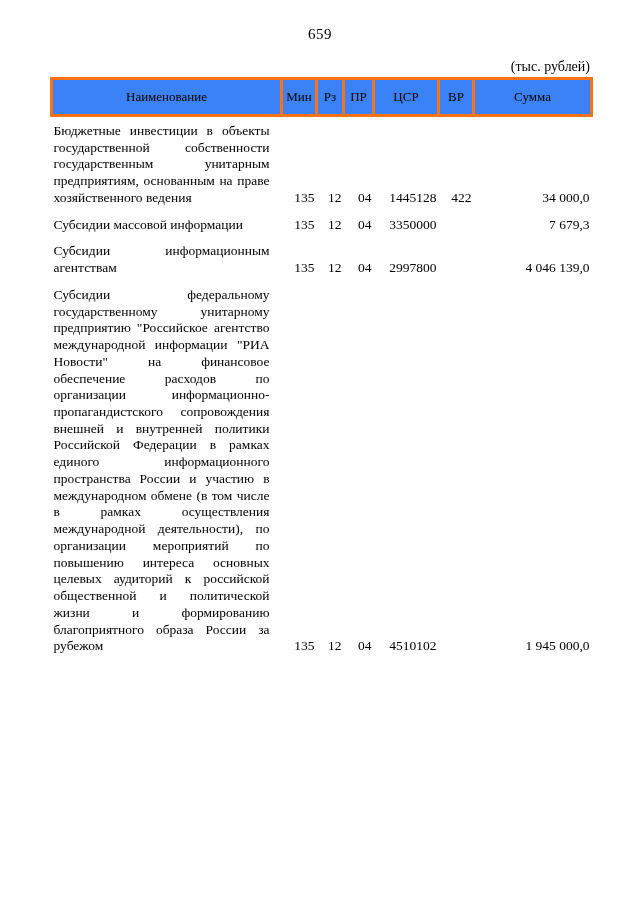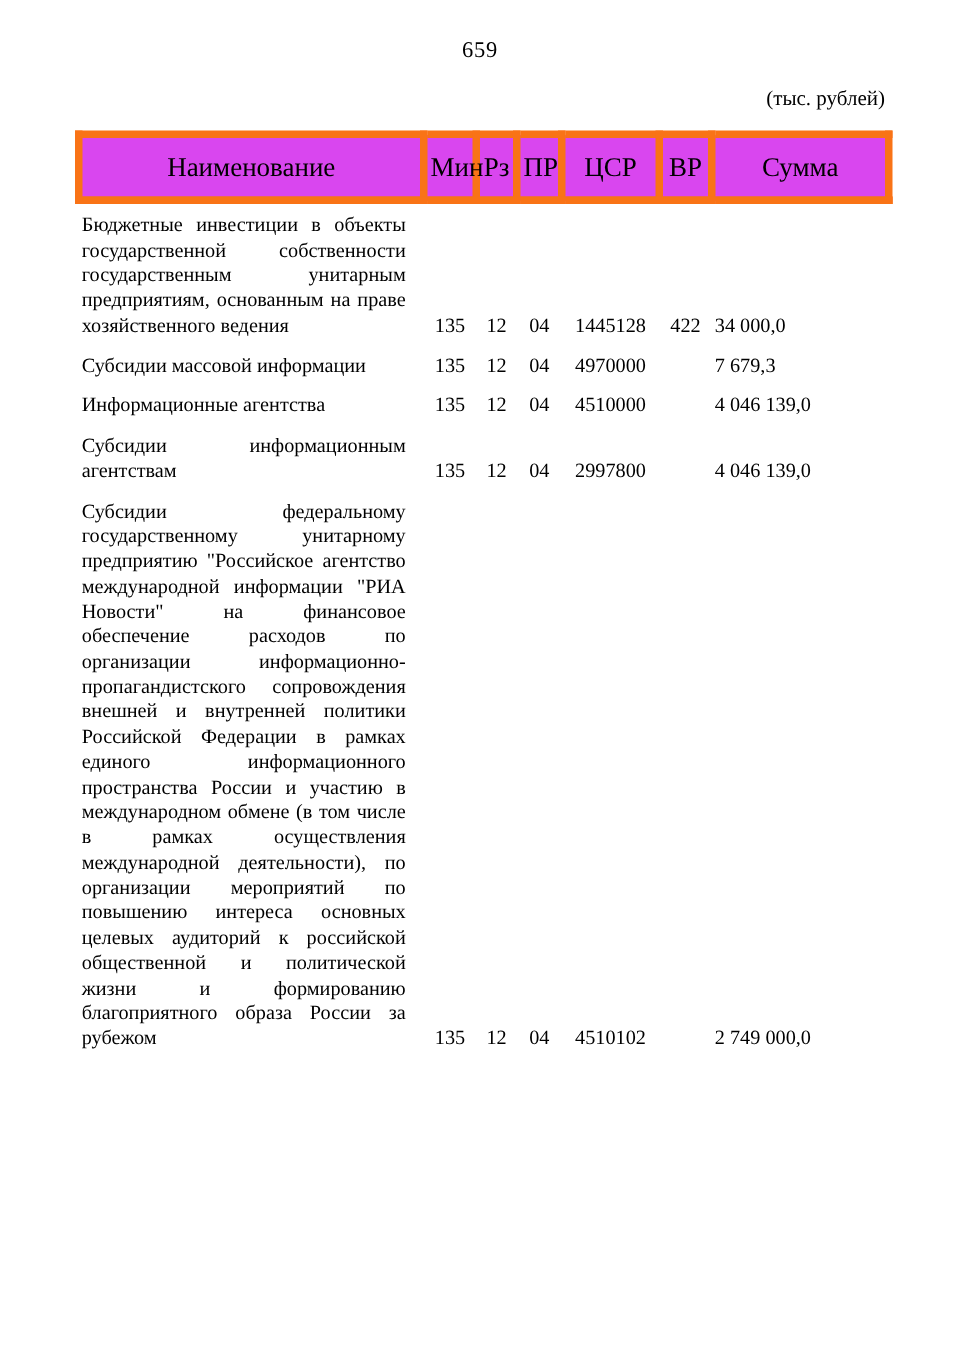--- a/index.html
+++ b/index.html
@@ -20,61 +20,61 @@
   }
   .page-number {
     text-align: center;
     font-size: 15px;
     letter-spacing: 0.5px;
     margin-bottom: 16px;
   }
   .units-note {
     text-align: right;
     font-size: 14px;
-    margin-bottom: 12px;
+    margin-bottom: 2px;
   }
   table.budget {
     width: 100%;
     border-collapse: collapse;
     table-layout: fixed;
     font-size: 13.5px;
   }
   table.budget col.c-name { width: 230px; }
   table.budget col.c-min  { width: 35px; }
   table.budget col.c-rz   { width: 27px; }
   table.budget col.c-pr   { width: 30px; }
   table.budget col.c-csr  { width: 65px; }
   table.budget col.c-vr   { width: 35px; }
   table.budget col.c-sum  { width: 118px; }
 
   thead th {
-    border: 5px solid #f97316;
+    border: 3px solid #f97316;
     font-weight: normal;
-    font-size: 18px;
+    font-size: 13px;
     text-align: center;
     vertical-align: middle;
     padding: 9px 2px;
-    background: #d946ef;
+    background: #3b82f6;
   }
   tbody td {
     vertical-align: bottom;
     padding: 6px 2px 4px 2px;
     line-height: 1.24;
   }
   tbody td.name {
     text-align: justify;
     padding-left: 2px;
     padding-right: 12px;
   }
   tbody td.num {
-    text-align: center;
+    text-align: right;
     white-space: nowrap;
   }
   tbody td.sum {
-    text-align: left;
+    text-align: right;
     white-space: nowrap;
     padding-right: 2px;
   }
 </style>
 </head>
 <body>
 
 <div class="page">
   <div class="page-number">659</div>
   <div class="units-note">(тыс. рублей)</div>
@@ -108,46 +108,37 @@
           <td class="num">04</td>
           <td class="num">1445128</td>
           <td class="num">422</td>
           <td class="sum">34 000,0</td>
         </tr>
         <tr>
           <td class="name">Субсидии массовой информации</td>
           <td class="num">135</td>
           <td class="num">12</td>
           <td class="num">04</td>
-          <td class="num">4970000</td>
+          <td class="num">3350000</td>
           <td class="num"></td>
           <td class="sum">7 679,3</td>
-        </tr>
-        <tr>
-          <td class="name">Информационные агентства</td>
-          <td class="num">135</td>
-          <td class="num">12</td>
-          <td class="num">04</td>
-          <td class="num">4510000</td>
-          <td class="num"></td>
-          <td class="sum">4 046 139,0</td>
         </tr>
         <tr>
           <td class="name">Субсидии информационным агентствам</td>
           <td class="num">135</td>
           <td class="num">12</td>
           <td class="num">04</td>
           <td class="num">2997800</td>
           <td class="num"></td>
           <td class="sum">4 046 139,0</td>
         </tr>
         <tr>
           <td class="name">Субсидии федеральному государственному унитарному предприятию "Российское агентство международной информации "РИА Новости" на финансовое обеспечение расходов по организации информационно-пропагандистского сопровождения внешней и внутренней политики Российской Федерации в рамках единого информационного пространства России и участию в международном обмене (в том числе в рамках осуществления международной деятельности), по организации мероприятий по повышению интереса основных целевых аудиторий к российской общественной и политической жизни и формированию благоприятного образа России за рубежом</td>
           <td class="num">135</td>
           <td class="num">12</td>
           <td class="num">04</td>
           <td class="num">4510102</td>
           <td class="num"></td>
-          <td class="sum">2 749 000,0</td>
+          <td class="sum">1 945 000,0</td>
         </tr>
       </tbody>
   </table>
 </div>
 
 </body></html>

